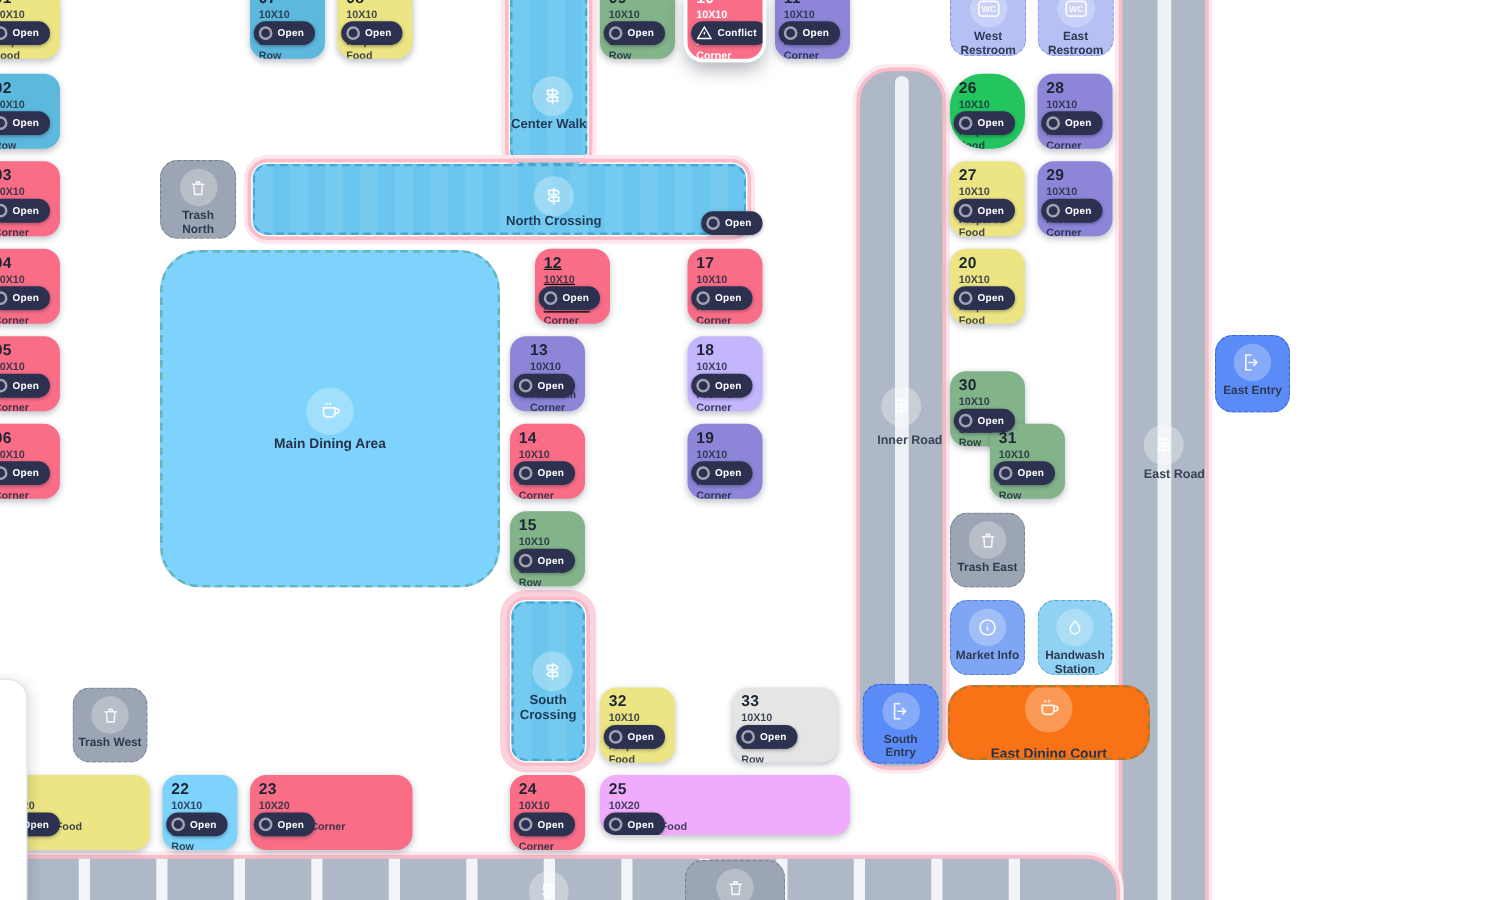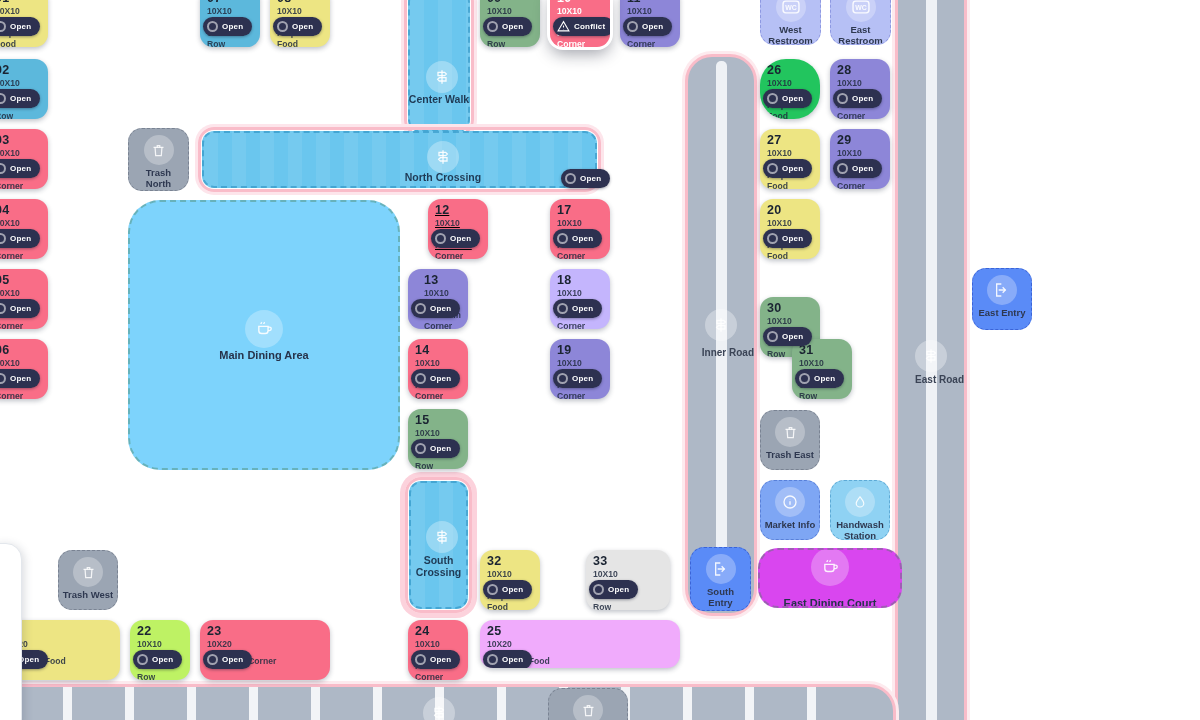--- a/index.html
+++ b/index.html
@@ -180,21 +180,21 @@
     <div class="facility big" style="left: 128px; top: 200px; width: 272px; height: 270px; background: #7dd3fc; border: 2px dashed rgba(70, 130, 90, 0.4); border-radius: 32px;">
       <span class="icirc">
         <svg width="17" height="17" viewBox="0 0 24 24" fill="none" stroke="rgba(255,255,255,.9)" stroke-width="2">
           <path d="M4 9h13v6a4 4 0 0 1-4 4H8a4 4 0 0 1-4-4z"></path>
           <path d="M17 10h2a2.5 2.5 0 0 1 0 5h-2"></path>
           <path d="M7 5.5c0-1 .5-1.5 1.5-2M11 5.5c0-1 .5-1.5 1.5-2"></path>
         </svg>
       </span>
       <div class="flabel">Main Dining Area</div>
     </div>
-    <div class="facility big" style="left: 758px; top: 548px; width: 144px; height: 60px; background: #d946ef; border: 2px dashed rgba(70, 130, 90, 0.4); border-radius: 20px; gap: 10px;">
+    <div class="facility big" style="left: 758px; top: 548px; width: 162px; height: 60px; background: #f97316; border: 2px dashed rgba(70, 130, 90, 0.4); border-radius: 20px; gap: 10px;">
       <span class="icirc">
         <svg width="17" height="17" viewBox="0 0 24 24" fill="none" stroke="rgba(255,255,255,.9)" stroke-width="2">
           <path d="M4 9h13v6a4 4 0 0 1-4 4H8a4 4 0 0 1-4-4z"></path>
           <path d="M17 10h2a2.5 2.5 0 0 1 0 5h-2"></path>
           <path d="M7 5.5c0-1 .5-1.5 1.5-2M11 5.5c0-1 .5-1.5 1.5-2"></path>
         </svg>
       </span>
       <div class="flabel">East Dining Court</div>
     </div>
     <div class="facility" style="left: 128px; top: 128px; width: 61px; height: 63px; background: rgb(155, 165, 179); border: 1.5px dashed rgba(95, 105, 120, 0.55);">
@@ -571,21 +571,21 @@
     <div class="booth wide" style="left: -4px; top: 620px; width: 124px; height: 60px; background: rgb(237, 229, 131);">
       <div class="num">21</div>
       <div class="ln">10X20</div>
       <div class="ln">Open</div>
       <div class="ln cat">Prepared Food</div>
       <div class="pill" style="background: rgb(45, 49, 80);">
         <span class="knob"></span>
         <span class="ptxt">Open</span>
       </div>
     </div>
-    <div class="booth" style="left: 130px; top: 620px; width: 60px; height: 60px; background: #bef264;">
+    <div class="booth" style="left: 130px; top: 620px; width: 60px; height: 60px; background: #7dd3fc;">
       <div class="num">22</div>
       <div class="ln">10X10</div>
       <div class="ln">Open</div>
       <div class="ln cat">Standard Row</div>
       <div class="pill" style="background: rgb(45, 49, 80);">
         <span class="knob"></span>
         <span class="ptxt">Open</span>
       </div>
     </div>
     <div class="booth wide" style="left: 200px; top: 620px; width: 130px; height: 60px; background: rgb(249, 109, 135);">

